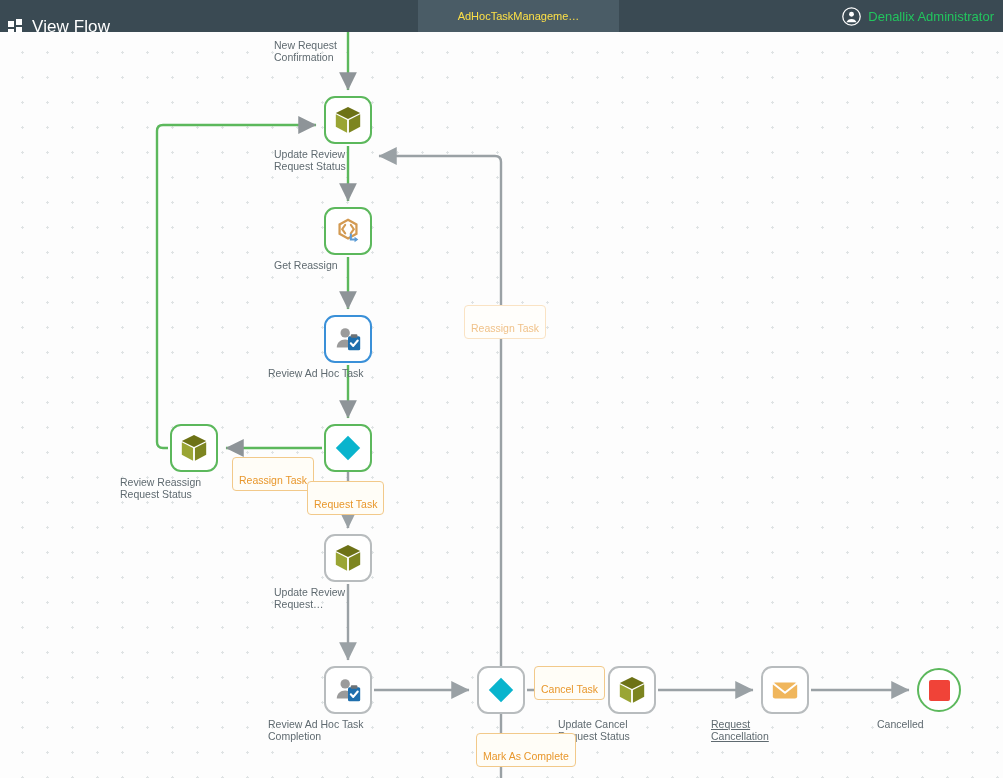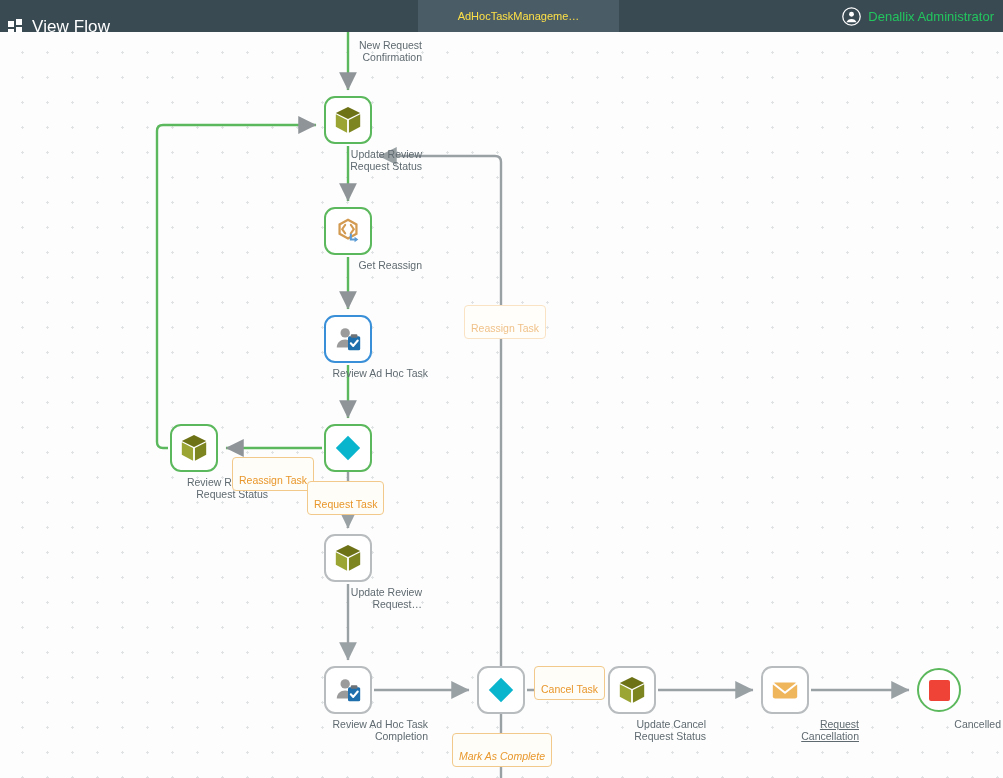--- a/index.html
+++ b/index.html
@@ -86,21 +86,21 @@
     border-radius: 11px;
     display: flex; align-items: center; justify-content: center;
     z-index: 10;
   }
   .node.active { border-color: #5cb85c; }
   .node.blue   { border-color: #3a90d8; }
   .node svg { display:block; }
 
   .node-label {
     position: absolute;
-    text-align: right;
+    text-align: left;
     font-size: 10.5px;
     line-height: 12px;
     color: #5f6a70;
     z-index: 9;
     white-space: pre-line;
     pointer-events: none;
   }
 
   
   .term-node {
@@ -302,17 +302,17 @@
     <span class="stop-sq"></span>
   </div>
   <div class="node-label" style="left:877px; top:686px; width:124px;">Cancelled</div>
 
   <div class="edge-label" style="left:232px; top:425px;">Reassign Task</div>
 
   <div class="edge-label faded" style="left:464px; top:273px;">Reassign Task</div>
 
   <div class="edge-label" style="left:307px; top:449px;">Request Task</div>
 
-  <div class="edge-label" style="left:452px; top:701px;font-style:italic;">Mark As Complete</div>
+  <div class="edge-label" style="left:476px; top:701px;">Mark As Complete</div>
 
   <div class="edge-label" style="left:534px; top:634px;">Cancel Task</div>
 
 </div>
 
 </body></html>

